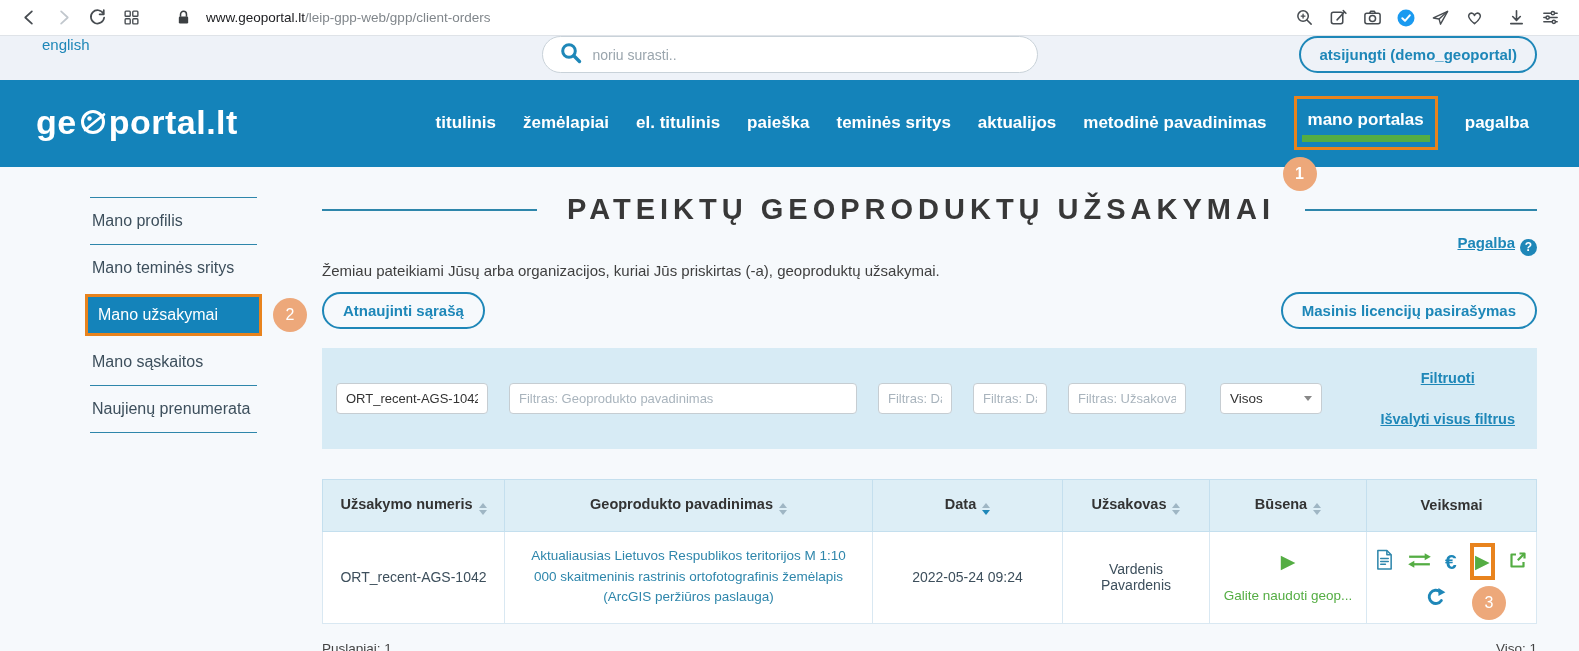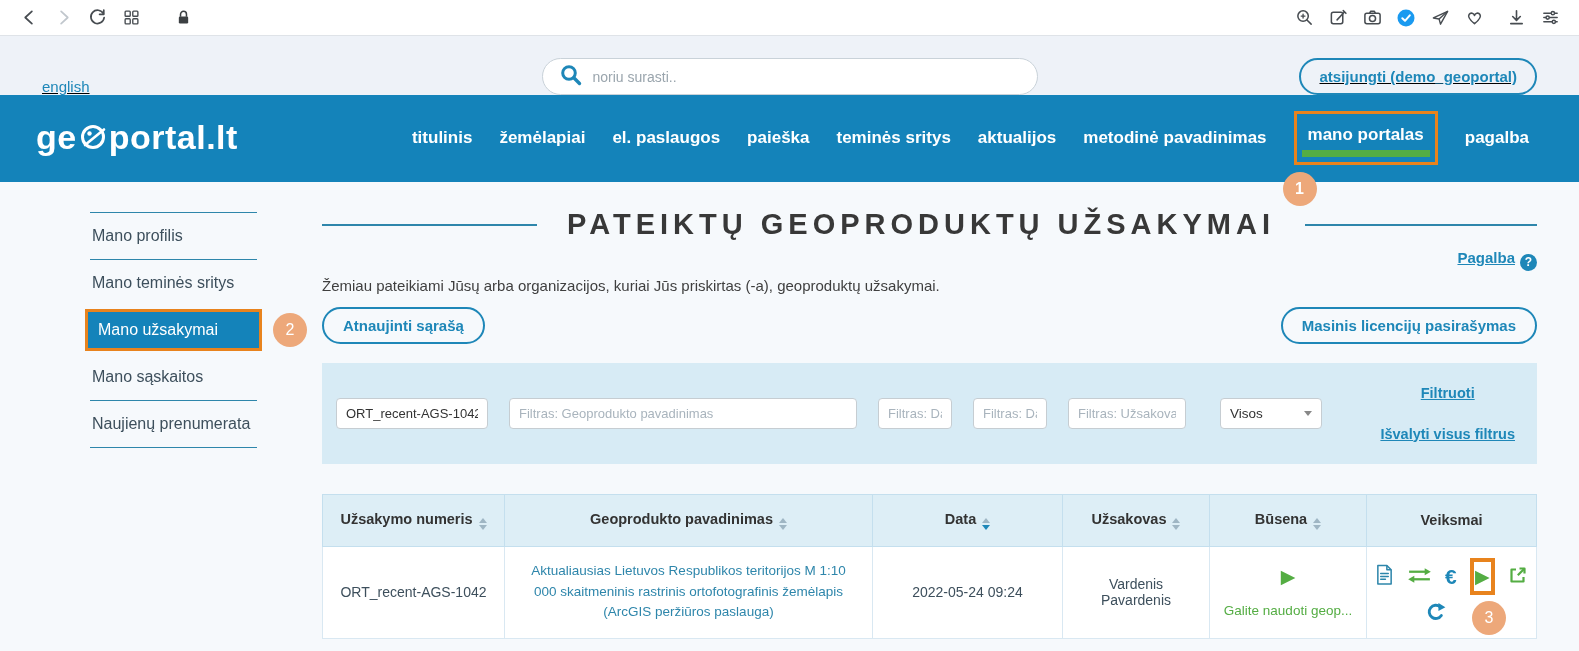--- a/index.html
+++ b/index.html
@@ -8,21 +8,21 @@
   
   .browser-bar { height:36px; background:#fff; border-bottom:1px solid #dfe3e8; display:flex; align-items:center; padding:0 16px; }
   .bicon { display:inline-flex; align-items:center; justify-content:center; width:26px; height:26px; cursor:pointer; }
   .bgroup-left { display:flex; align-items:center; gap:8px; }
   .urlbox { display:flex; align-items:center; gap:10px; margin-left:26px; flex:1; }
   .url { font-size:13.5px; color:#202124; }
   .url .path { color:#80868b; }
   .bgroup-right { display:flex; align-items:center; gap:8px; margin-left:auto; }
 
   
-  .site-header { height:59px; background:#eef2f8; display:flex; align-items:flex-end; padding:0 42px; position:relative;text-decoration:underline; }
+  .site-header { height:44px; background:#eef2f8; display:flex; align-items:flex-start; padding:0 42px; position:relative; }
   .lang-link { color:#1e87b8; font-size:15px; text-decoration:none; cursor:pointer; }
   .search-pill { position:absolute; left:50%; transform:translateX(-50%); width:496px; height:37px; background:#fff; border:1px solid #c9d2d9; border-radius:19px; display:flex; align-items:center; padding:0 16px; gap:10px; }
   .search-pill input { border:none; outline:none; flex:1; font-size:14px; color:#333; background:transparent; font-family:"Liberation Sans",sans-serif; }
   .search-pill input::placeholder { color:#9aa5ad; }
   .logout-btn { margin-left:auto; border:2px solid #1e87b8; color:#1e87b8; background:transparent; font-weight:700; font-size:15px; padding:8px 18px; border-radius:20px; cursor:pointer; font-family:"Liberation Sans",sans-serif; }
 
   
   .navbar { height:87px; background:#1483ba; display:flex; align-items:center; padding:0 50px 2px 36px; }
   .logo { display:flex; align-items:center; color:#fff; font-size:34px; font-weight:700; letter-spacing:.5px; cursor:pointer; }
   .logo svg { margin:4px 1px 0; }
@@ -124,20 +124,21 @@
         </svg>
     </span>
   </div>
   <div class="urlbox">
     <span class="bicon">
       <svg width="17" height="17" viewBox="0 0 20 20">
           <path d="M6.5 9 V6.2 a3.5 3.5 0 0 1 7 0 V9" fill="none" stroke="#3c4043" stroke-width="1.8"></path>
           <rect x="4.5" y="8.8" width="11" height="8.4" rx="1.5" fill="#3c4043"></rect>
         </svg>
     </span>
+    <span class="url"><span>www.geoportal.lt</span><span class="path">/leip-gpp-web/gpp/client-orders</span></span>
   </div>
   <div class="bgroup-right">
     <span class="bicon">
       <svg width="19" height="19" viewBox="0 0 20 20">
           <circle cx="8.5" cy="8.5" r="5.5" fill="none" stroke="#474c51" stroke-width="1.6"></circle>
           <path d="M12.6 12.6 L17 17" stroke="#474c51" stroke-width="1.6" stroke-linecap="round"></path>
           <path d="M8.5 6.5 V10.5 M6.5 8.5 H10.5" stroke="#474c51" stroke-width="1.4" stroke-linecap="round"></path>
         </svg>
     </span>
     <span class="bicon">
@@ -210,21 +211,21 @@
       <span><svg width="30" height="30" viewBox="0 0 30 30">
           <circle cx="15" cy="16" r="10.5" fill="none" stroke="#fff" stroke-width="3"></circle>
           <circle cx="11.5" cy="12.5" r="2.2" fill="#fff"></circle>
           <path d="M7 24 L26 8.5" stroke="#fff" stroke-width="2.6" stroke-linecap="round"></path>
         </svg></span>
       <span>portal.lt</span>
   </div>
   <div class="nav-menu">
     <span class="nav-item">titulinis</span>
     <span class="nav-item">žemėlapiai</span>
-    <span class="nav-item">el. paslaugos</span>
+    <span class="nav-item">el. titulinis</span>
     <span class="nav-item">paieška</span>
     <span class="nav-item">teminės sritys</span>
     <span class="nav-item">aktualijos</span>
     <span class="nav-item">metodinė pavadinimas</span>
     <span class="nav-item nav-active">
       <span>mano portalas</span>
       <span class="num-circle">1</span>
     </span>
     <span class="nav-item">pagalba</span>
   </div>

